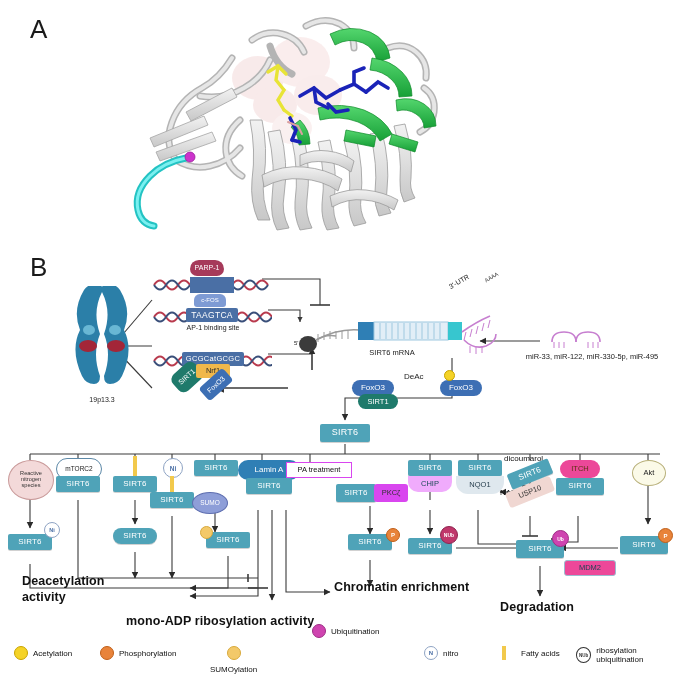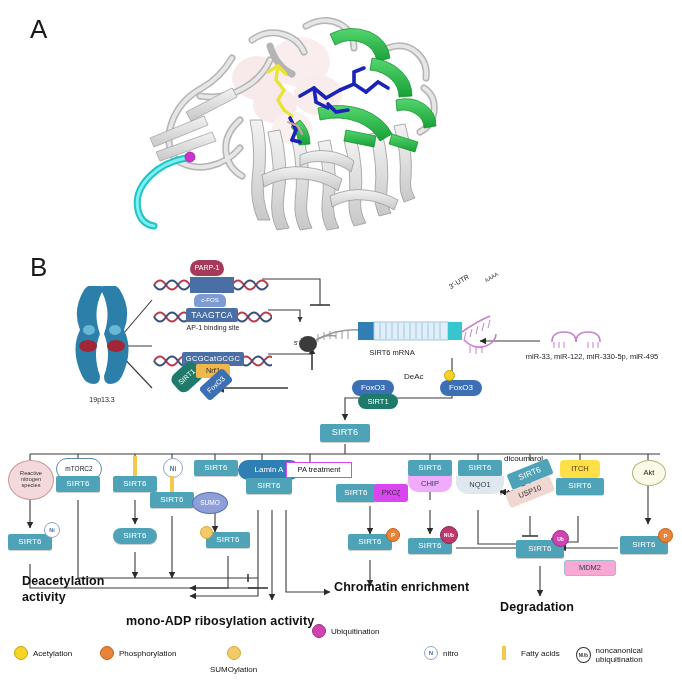--- a/index.html
+++ b/index.html
@@ -392,29 +392,29 @@
   <div class="node sirt6" style="left:458px;top:212px;width:44px;height:16px;">SIRT6</div>
   <div class="node" style="left:456px;top:228px;width:48px;height:18px;background:#dfe8ee;
        color:#2a4150;font-size:7.5px;border-radius:0 0 12px 12px;">NQO1</div>
   <div class="plain" style="left:504px;top:206px;font-size:8px;">dicoumarol</div>
   <div class="plain" style="left:500px;top:240px;font-size:8px;">NADH</div>
 
   <div class="node sirt6" style="left:508px;top:218px;width:44px;height:16px;transform:rotate(-22deg);">SIRT6</div>
   <div class="node" style="left:506px;top:236px;width:48px;height:16px;background:#f0d7d2;color:#333;
        font-size:7.5px;border-radius:3px;transform:rotate(-22deg);">USP10</div>
 
-  <div class="node" style="left:560px;top:212px;width:40px;height:18px;background:#fde047;
-       color:#5a3310;font-size:7.5px;border-radius:4px;">ITCH</div>
+  <div class="node" style="left:560px;top:212px;width:40px;height:18px;background:#ec4899;
+       color:#5a3310;font-size:7.5px;border-radius:9px;">ITCH</div>
   <div class="node sirt6" style="left:556px;top:230px;width:48px;height:17px;">SIRT6</div>
 
   <div class="node ellipse" style="left:632px;top:212px;width:34px;height:26px;background:#fbfae8;
        border:1px solid #b8b07a;font-size:7.5px;color:#222;border-radius:50%;">Akt</div>
   <div class="node sirt6" style="left:620px;top:288px;width:48px;height:18px;">SIRT6</div>
   <div class="mod-dot phospho" style="left:658px;top:280px;width:13px;height:13px;">P</div>
-  <div class="node" style="left:564px;top:312px;width:52px;height:16px;background:#f9a8d4;
+  <div class="node" style="left:564px;top:312px;width:52px;height:16px;background:#ec4899;
        border:1px solid #9bbdd0;color:#1e4255;font-size:7.5px;border-radius:3px;">MDM2</div>
 
   <div class="node sirt6" style="left:516px;top:292px;width:48px;height:18px;">SIRT6</div>
   <div class="mod-dot ubiq" style="left:552px;top:282px;width:15px;height:15px;font-size:5px;">Ub</div>
 
   <div class="bold-out" style="left:22px;top:326px;">Deacetylation</div>
   <div class="bold-out" style="left:22px;top:342px;">activity</div>
   <div class="bold-out" style="left:126px;top:366px;">mono-ADP ribosylation activity</div>
   <div class="bold-out" style="left:334px;top:332px;">Chromatin enrichment</div>
   <div class="bold-out" style="left:500px;top:352px;">Degradation</div>
@@ -438,16 +438,16 @@
   <div class="legend-item" style="left:424px;top:398px;">
     <span class="lg-mark nitro" style="display:flex;align-items:center;justify-content:center;font-size:6px;font-weight:bold;">N</span>
     <span>nitro</span>
   </div>
   <div class="legend-item" style="left:490px;top:398px;padding-left:12px;">
     <span style="width:4px;height:14px;background:#f2c94c;display:block;"></span>
     <span style="margin-left:10px;">Fatty acids</span>
   </div>
   <div class="legend-item" style="left:576px;top:398px;">
     <span class="lg-mark nub" style="display:flex;align-items:center;justify-content:center;font-size:4.5px;font-weight:bold;width:14px;height:14px;">NUb</span>
-    <span>noncanonical ubiquitination</span>
+    <span>ribosylation ubiquitination</span>
   </div>
 
 </div>
 
 </body></html>

